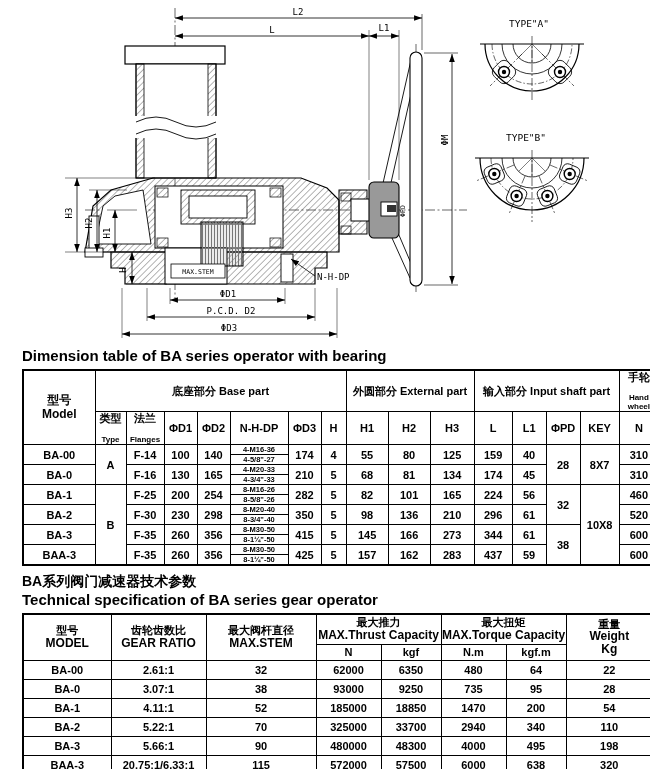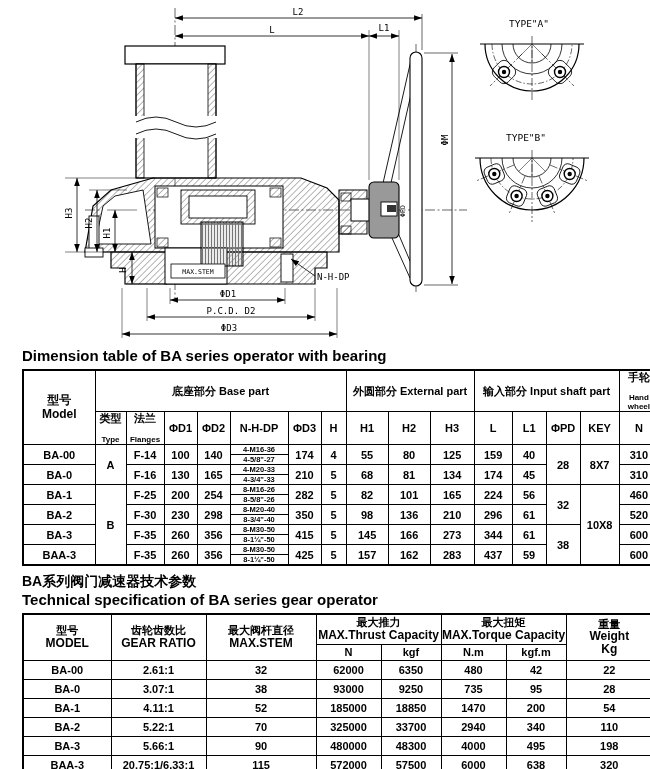--- a/index.html
+++ b/index.html
@@ -448,21 +448,21 @@
       </tr>
     </thead>
     <tbody>
       <tr>
         <td>BA-00</td>
         <td>2.61:1</td>
         <td>32</td>
         <td>62000</td>
         <td>6350</td>
         <td>480</td>
-        <td>42</td>
+        <td>64</td>
         <td>22</td>
       </tr>
       <tr>
         <td>BA-0</td>
         <td>3.07:1</td>
         <td>38</td>
         <td>93000</td>
         <td>9250</td>
         <td>735</td>
         <td>95</td>

